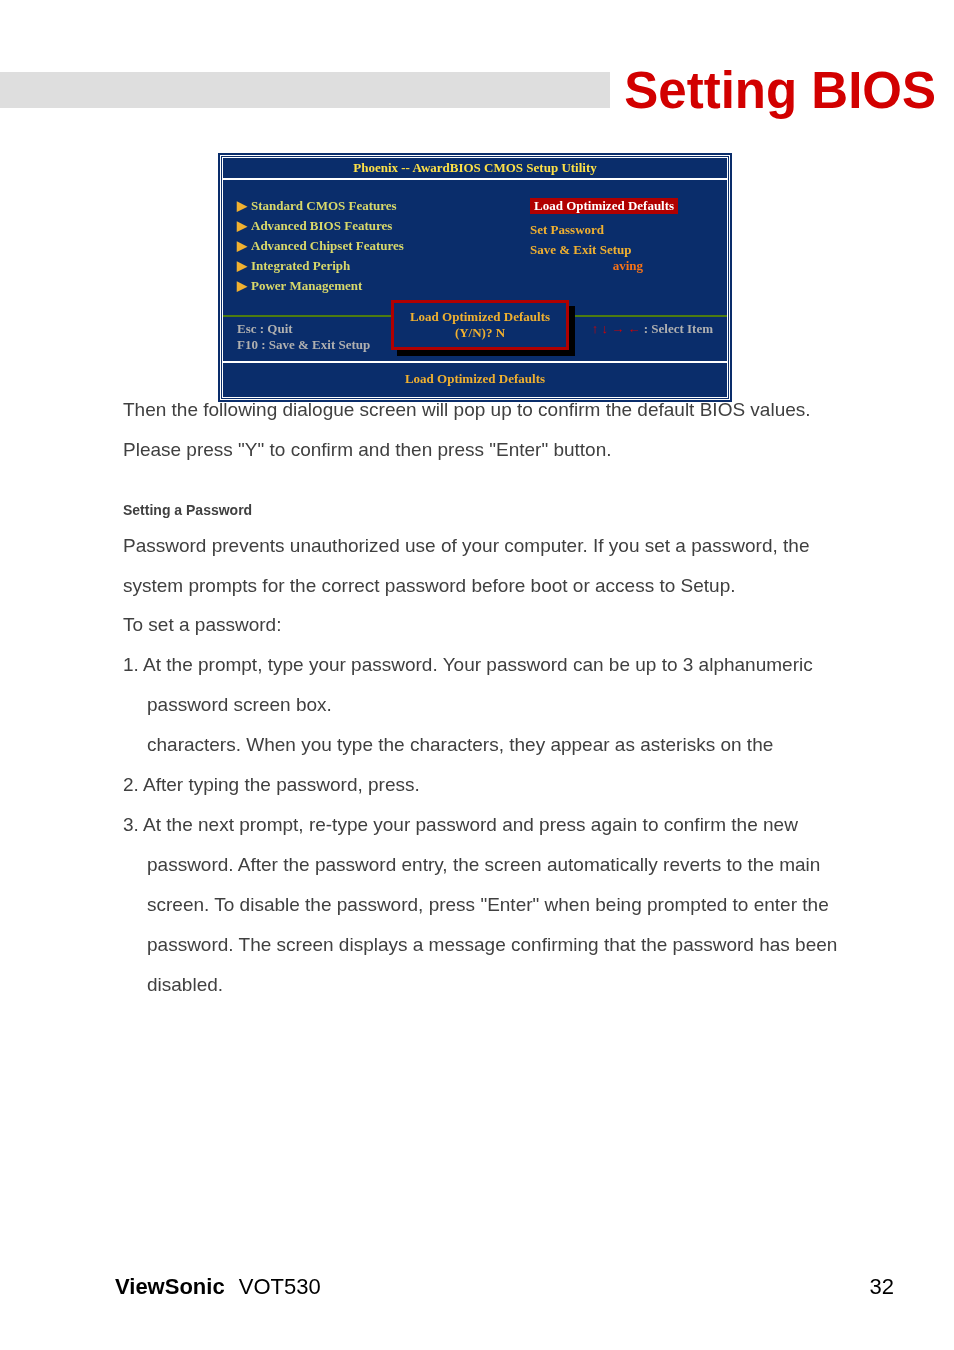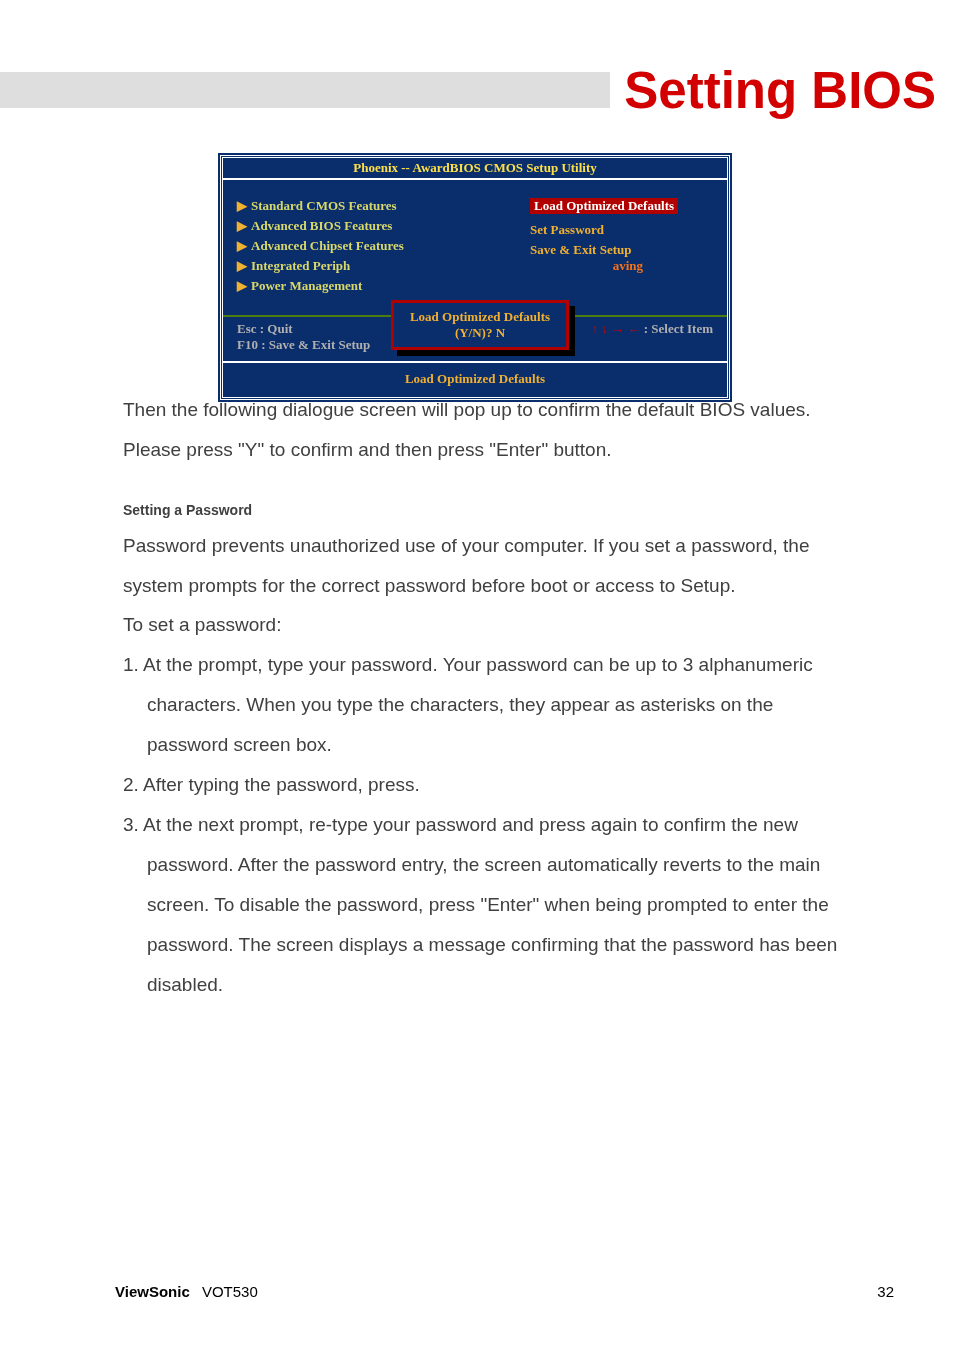--- a/index.html
+++ b/index.html
@@ -130,21 +130,21 @@
     }
     .content p { margin: 1px 0; }
     .content h4 { font-size: 14px; font-weight: bold; margin: 26px 0 2px 0; }
     .content .li  { padding-left: 0; }
     .content .li-ind { padding-left: 24px; }
     .footer {
       position: absolute;
       bottom: 50px;
       left: 115px;
       right: 60px;
-      font-size: 15px;
+      font-size: 22px;
       display: flex;
       justify-content: space-between;
     }
     .footer .brand { font-weight: bold; }
     .footer .model { font-weight: normal; margin-left: 8px; }
   </style>
 </head>
 <body>
 
 <div class="header-band">
@@ -185,22 +185,22 @@
 <div class="content">
   <p>Then the following dialogue screen will pop up to confirm the default BIOS values.</p>
   <p>Please press "Y" to confirm and then press "Enter" button.</p>
 
   <h4>Setting a Password</h4>
   <p>Password prevents unauthorized use of your computer. If you set a password, the</p>
   <p>system prompts for the correct password before boot or access to Setup.</p>
   <p>To set a password:</p>
 
   <p class="li">1. At the prompt, type your password. Your password can be up to 3 alphanumeric</p>
+  <p class="li-ind">password screen box.</p>
   <p class="li-ind">characters. When you type the characters, they appear as asterisks on the</p>
-  <p class="li-ind">password screen box.</p>
 
   <p class="li">2. After typing the password, press.</p>
 
   <p class="li">3. At the next prompt, re-type your password and press again to confirm the new</p>
   <p class="li-ind">password. After the password entry, the screen automatically reverts to the main</p>
   <p class="li-ind">screen. To disable the password, press "Enter" when being prompted to enter the</p>
   <p class="li-ind">password. The screen displays a message confirming that the password has been</p>
   <p class="li-ind">disabled.</p>
 </div>
 

